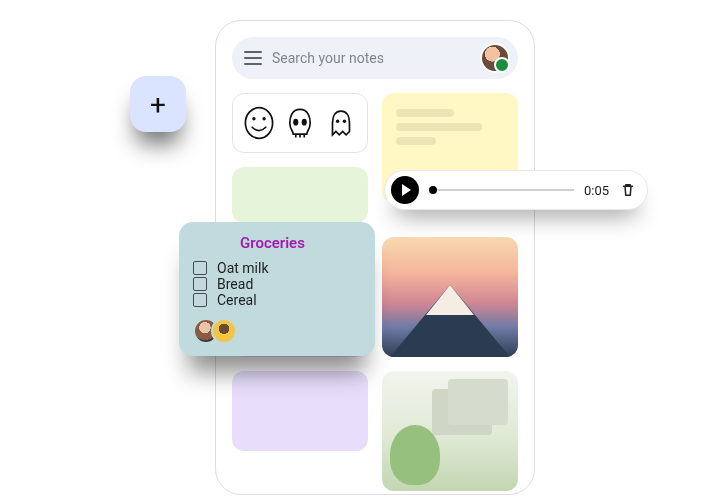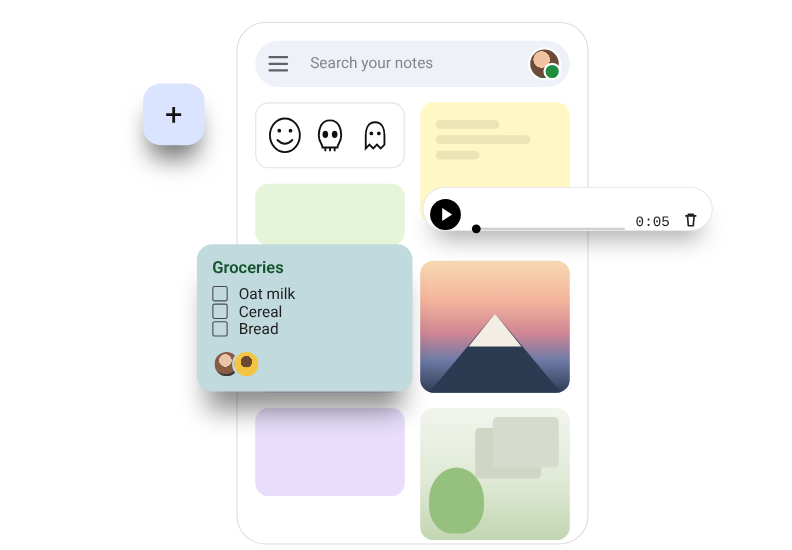--- a/index.html
+++ b/index.html
@@ -26,21 +26,21 @@
     position: absolute;
     top: 16px;
     left: 16px;
     right: 16px;
     height: 42px;
     background: #eef2f8;
     border-radius: 21px;
     display: flex;
     align-items: center;
     padding: 0 10px 0 12px;
-    gap: 20px;
+    gap: 10px;
   }
   .menu-icon {
     width: 18px; height: 14px;
     display: flex; flex-direction: column; justify-content: space-between;
   }
   .menu-icon span { display:block; height:2px; background:#5f6368; border-radius:1px; }
   .search-placeholder { color:#80868b; font-size:14px; flex:1; }
   .avatar {
     width: 26px; height: 26px; border-radius: 50%;
     background: radial-gradient(circle at 40% 35%, #f2c2a0 0 32%, #6b4a3a 33% 70%, #2a5a3a 71% 100%);
@@ -100,38 +100,38 @@
     box-shadow: 0 18px 22px -6px rgba(0,0,0,0.55);
     font-size:28px; font-weight:400; color:#111;
   }
 
   
   .groceries{
     position:absolute; left:179px; top:222px; width:196px;
     background:#c1dade; border-radius:14px; padding:12px 14px 12px;
     box-shadow: 0 26px 24px -10px rgba(0,0,0,0.45);
   }
-  .groceries h3{font-size:15px; font-weight:600; margin-bottom:8px; color:#14532d;}
-  .g-item{display:flex;align-items:flex-start;gap:10px;margin:0 0;font-size:14px;color:#1f1f1f;}
+  .groceries h3{font-size:15px; font-weight:600; margin-bottom:8px; color:#a21caf;margin-left:47px;}
+  .g-item{display:flex;align-items:center;gap:10px;margin:0 0;font-size:14px;color:#1f1f1f;}
   .g-check{width:14px;height:14px;border:1.5px solid #4a4a4a;border-radius:2px;flex-shrink:0;display:flex;align-items:center;justify-content:center;}
   .g-check.checked{background:#4a4a4a;}
   .g-check.checked::after{content:"";width:4px;height:7px;border:solid #c1dade;border-width:0 2px 2px 0;transform:rotate(40deg) translateY(-1px);}
   .g-done{text-decoration:line-through;color:#5f6f71;}
   .collab{display:flex;margin-top:10px;}
   .collab .c{width:26px;height:26px;border-radius:50%;border:2px solid #c1dade;}
   .collab .c:nth-child(2){margin-left:-8px;}
   .c1{background:radial-gradient(circle at 45% 35%,#e8c4a8 0 30%,#8a5a45 31% 65%,#3b3b3b 66% 100%);}
   .c2{background:radial-gradient(circle at 50% 40%,#6b4a32 0 30%,#f4c542 31% 100%);}
 
   
   .audio{
     position:absolute; left:384px; top:170px; width:264px; height:40px;
     background:#fff; border-radius:20px; border:1px solid #e8e8e8;
     box-shadow: 0 16px 22px -10px rgba(0,0,0,0.38);
-    display:flex;align-items:flex-end;padding:0 10px 0 6px;gap:10px;font-family:Liberation Mono, monospace;
+    display:flex;align-items:center;padding:0 10px 0 6px;gap:10px;
   }
   .play{width:28px;height:28px;border-radius:50%;background:#000;display:flex;align-items:center;justify-content:center;}
   .play::after{content:"";width:0;height:0;border-top:6px solid transparent;border-bottom:6px solid transparent;border-left:9px solid #fff;margin-left:2px;}
   .track{flex:1;height:2px;background:#cfcfcf;position:relative;}
   .track::before{content:"";position:absolute;left:0;top:-3px;width:8px;height:8px;background:#000;border-radius:50%;}
   .time{font-size:13px;color:#202124;}
   .trash{width:18px;height:18px;}
 </style>
 </head>
 <body>
@@ -194,25 +194,25 @@
 </div>
 
 <div class="groceries">
   <h3>Groceries</h3>
   <div class="g-item">
       <span class="g-check"></span>
       <span>Oat milk</span>
     </div>
   <div class="g-item">
       <span class="g-check"></span>
-      <span>Cereal</span>
+      <span>Bread</span>
     </div>
   <div class="g-item">
       <span class="g-check"></span>
-      <span>Bread</span>
+      <span>Cereal</span>
     </div>
   <div class="collab">
     <div class="c c1"></div>
     <div class="c c2"></div>
   </div>
 </div>
 
 <div class="audio">
   <div class="play"></div>
   <div class="track"></div>

